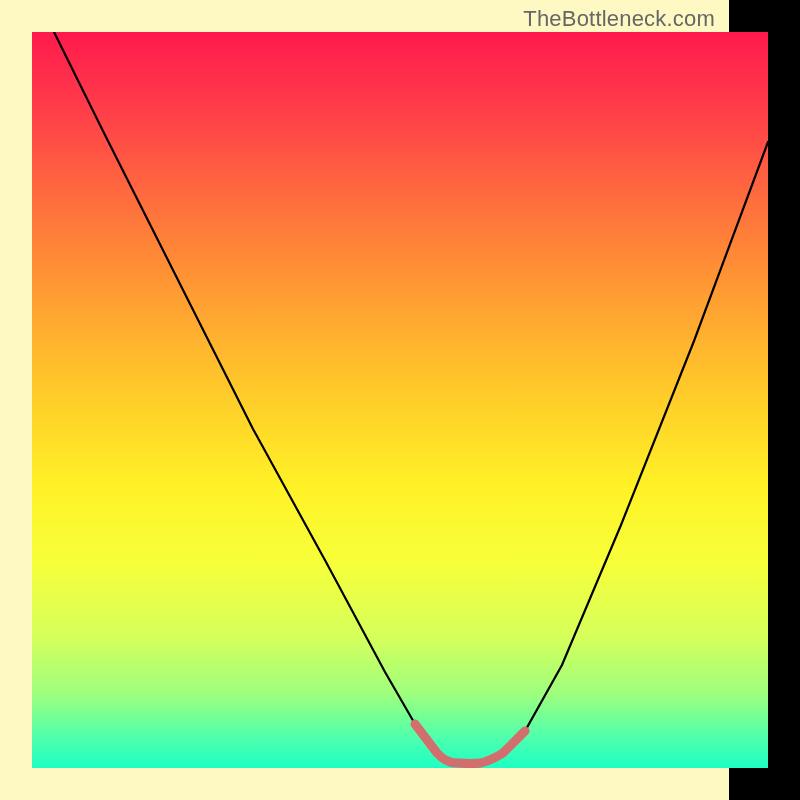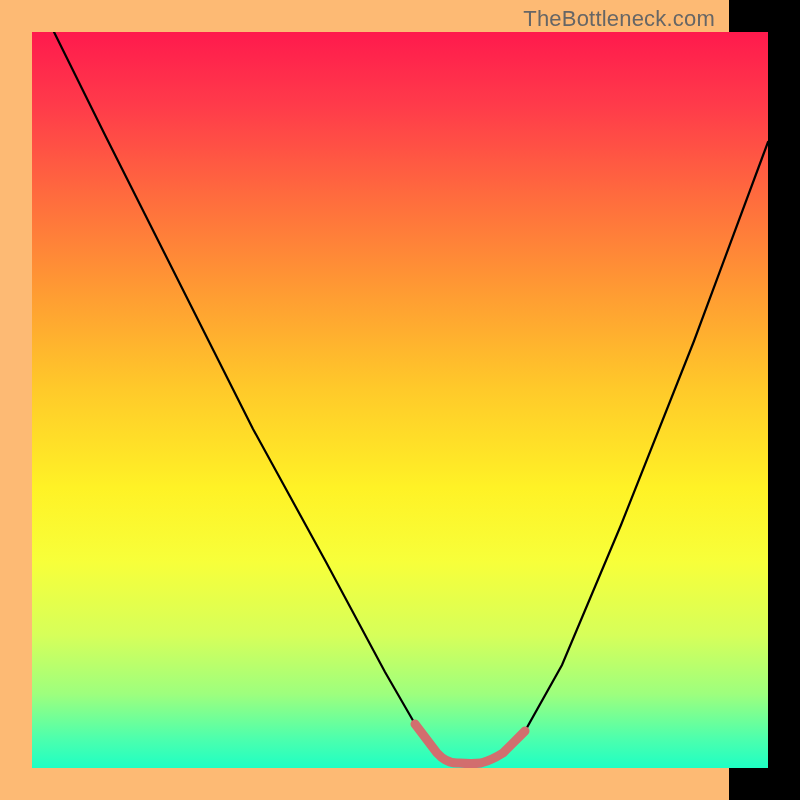--- a/index.html
+++ b/index.html
@@ -8,21 +8,21 @@
     width: 800px;
     height: 800px;
     background: #000;
     font-family: Arial, Helvetica, sans-serif;
     overflow: hidden;
   }
   .frame {
     position: relative;
     width: 729px;
     height: 800px;
-    background: #fdba74;
+    background: #fef9c3;
   }
   .plot-area {
     position: absolute;
     left: 32px;
     top: 32px;
     width: 736px;
     height: 736px;
     overflow: hidden;
   }
   .gradient-bg {

